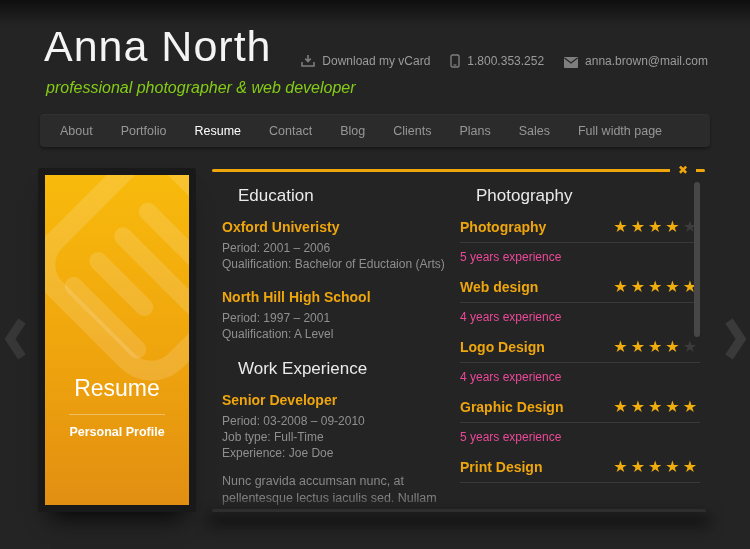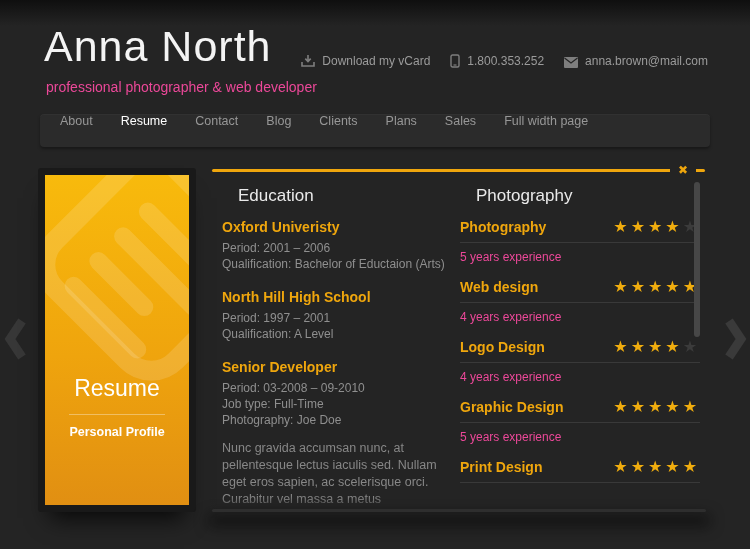--- a/index.html
+++ b/index.html
@@ -9,34 +9,34 @@
     background:#242424;
     font-family:"Liberation Sans","DejaVu Sans",sans-serif;
   }
   
   .topbar { position:absolute; top:0; left:0; right:0; height:26px;
     background:linear-gradient(#0f0f0f, #242424); }
 
   
   .site-title { position:absolute; left:44px; top:22px; font-size:43px;
     font-weight:300; letter-spacing:1px; color:#f4f4f4; }
-  .site-tagline { position:absolute; left:46px; top:79px; font-size:14px;
-    color:#ec4899; }
+  .site-tagline { position:absolute; left:46px; top:79px; font-size:16px;
+    color:#84cc16;font-style:italic; }
 
   .contact { position:absolute; right:42px; top:54px; display:flex;
     align-items:center; gap:20px; }
   .contact-item { display:flex; align-items:flex-end; gap:7px;
     font-size:12px; color:#9b9b9b; cursor:pointer; }
   .contact-item svg { display:block; }
 
   
   .nav { position:absolute; left:40px; top:114px; width:670px; height:33px;
     background:#2b2b2b; border-radius:4px;
     box-shadow:0 2px 3px rgba(0,0,0,.35), inset 0 1px 0 rgba(255,255,255,.03);
-    display:flex; align-items:flex-start; padding-left:6px; }
+    display:flex; align-items:center; padding-left:6px; }
   .nav-item { display:flex; align-items:center; padding:0 14px;
     font-size:12.5px; color:#979797; cursor:pointer; }
   .nav-item.active { color:#ffffff; }
 
   
   .chev { position:absolute; top:316px; width:24px; height:46px; cursor:pointer; }
   .chev-left { left:4px; } .chev-right { right:3px; }
 
   
   .card-frame { position:absolute; left:38px; top:168px; width:158px; height:344px;
@@ -126,20 +126,21 @@
           <rect x="0" y="0" width="14" height="11" rx="1" fill="#7e7e7e"></rect>
           <path d="M0.5 1 L7 6 L13.5 1" stroke="#242424" stroke-width="1.2" fill="none"></path>
         </svg>
       </span>
       <span>anna.brown@mail.com</span>
     </div>
   </div>
 
   <div class="nav">
     <div class="nav-item">About</div>
+    <div class="nav-item">Portfolio</div>
     <div class="nav-item active">Resume</div>
     <div class="nav-item">Contact</div>
     <div class="nav-item">Blog</div>
     <div class="nav-item">Clients</div>
     <div class="nav-item">Plans</div>
     <div class="nav-item">Sales</div>
     <div class="nav-item">Full width page</div>
   </div>
 
   <div class="chev chev-left">
@@ -184,26 +185,27 @@
         <div class="detail">Period: 2001 – 2006</div>
         <div class="detail">Qualification: Bachelor of Eductaion (Arts)</div>
       </div>
 
       <div class="entry">
         <div class="entry-title">North Hill High School</div>
         <div class="detail">Period: 1997 – 2001</div>
         <div class="detail">Qualification: A Level</div>
       </div>
 
+      <h2 class="sec mt-work">Work Experience</h2>
 
       <div class="entry">
         <div class="entry-title">Senior Developer</div>
         <div class="detail">Period: 03-2008 – 09-2010</div>
         <div class="detail">Job type: Full-Time</div>
-        <div class="detail">Photography: Joe Doe</div>
+        <div class="detail">Experience: Joe Doe</div>
         <p class="para">Nunc gravida accumsan nunc, at pellentesque lectus iaculis sed. Nullam eget eros sapien, ac scelerisque orci. Curabitur vel massa a metus</p>
       </div>
     </div>
 
     <div class="col col-right">
       <h2 class="sec">Photography</h2>
 
       <div class="skill">
         <div class="skill-row">
           <span class="skill-name">Photography</span>

